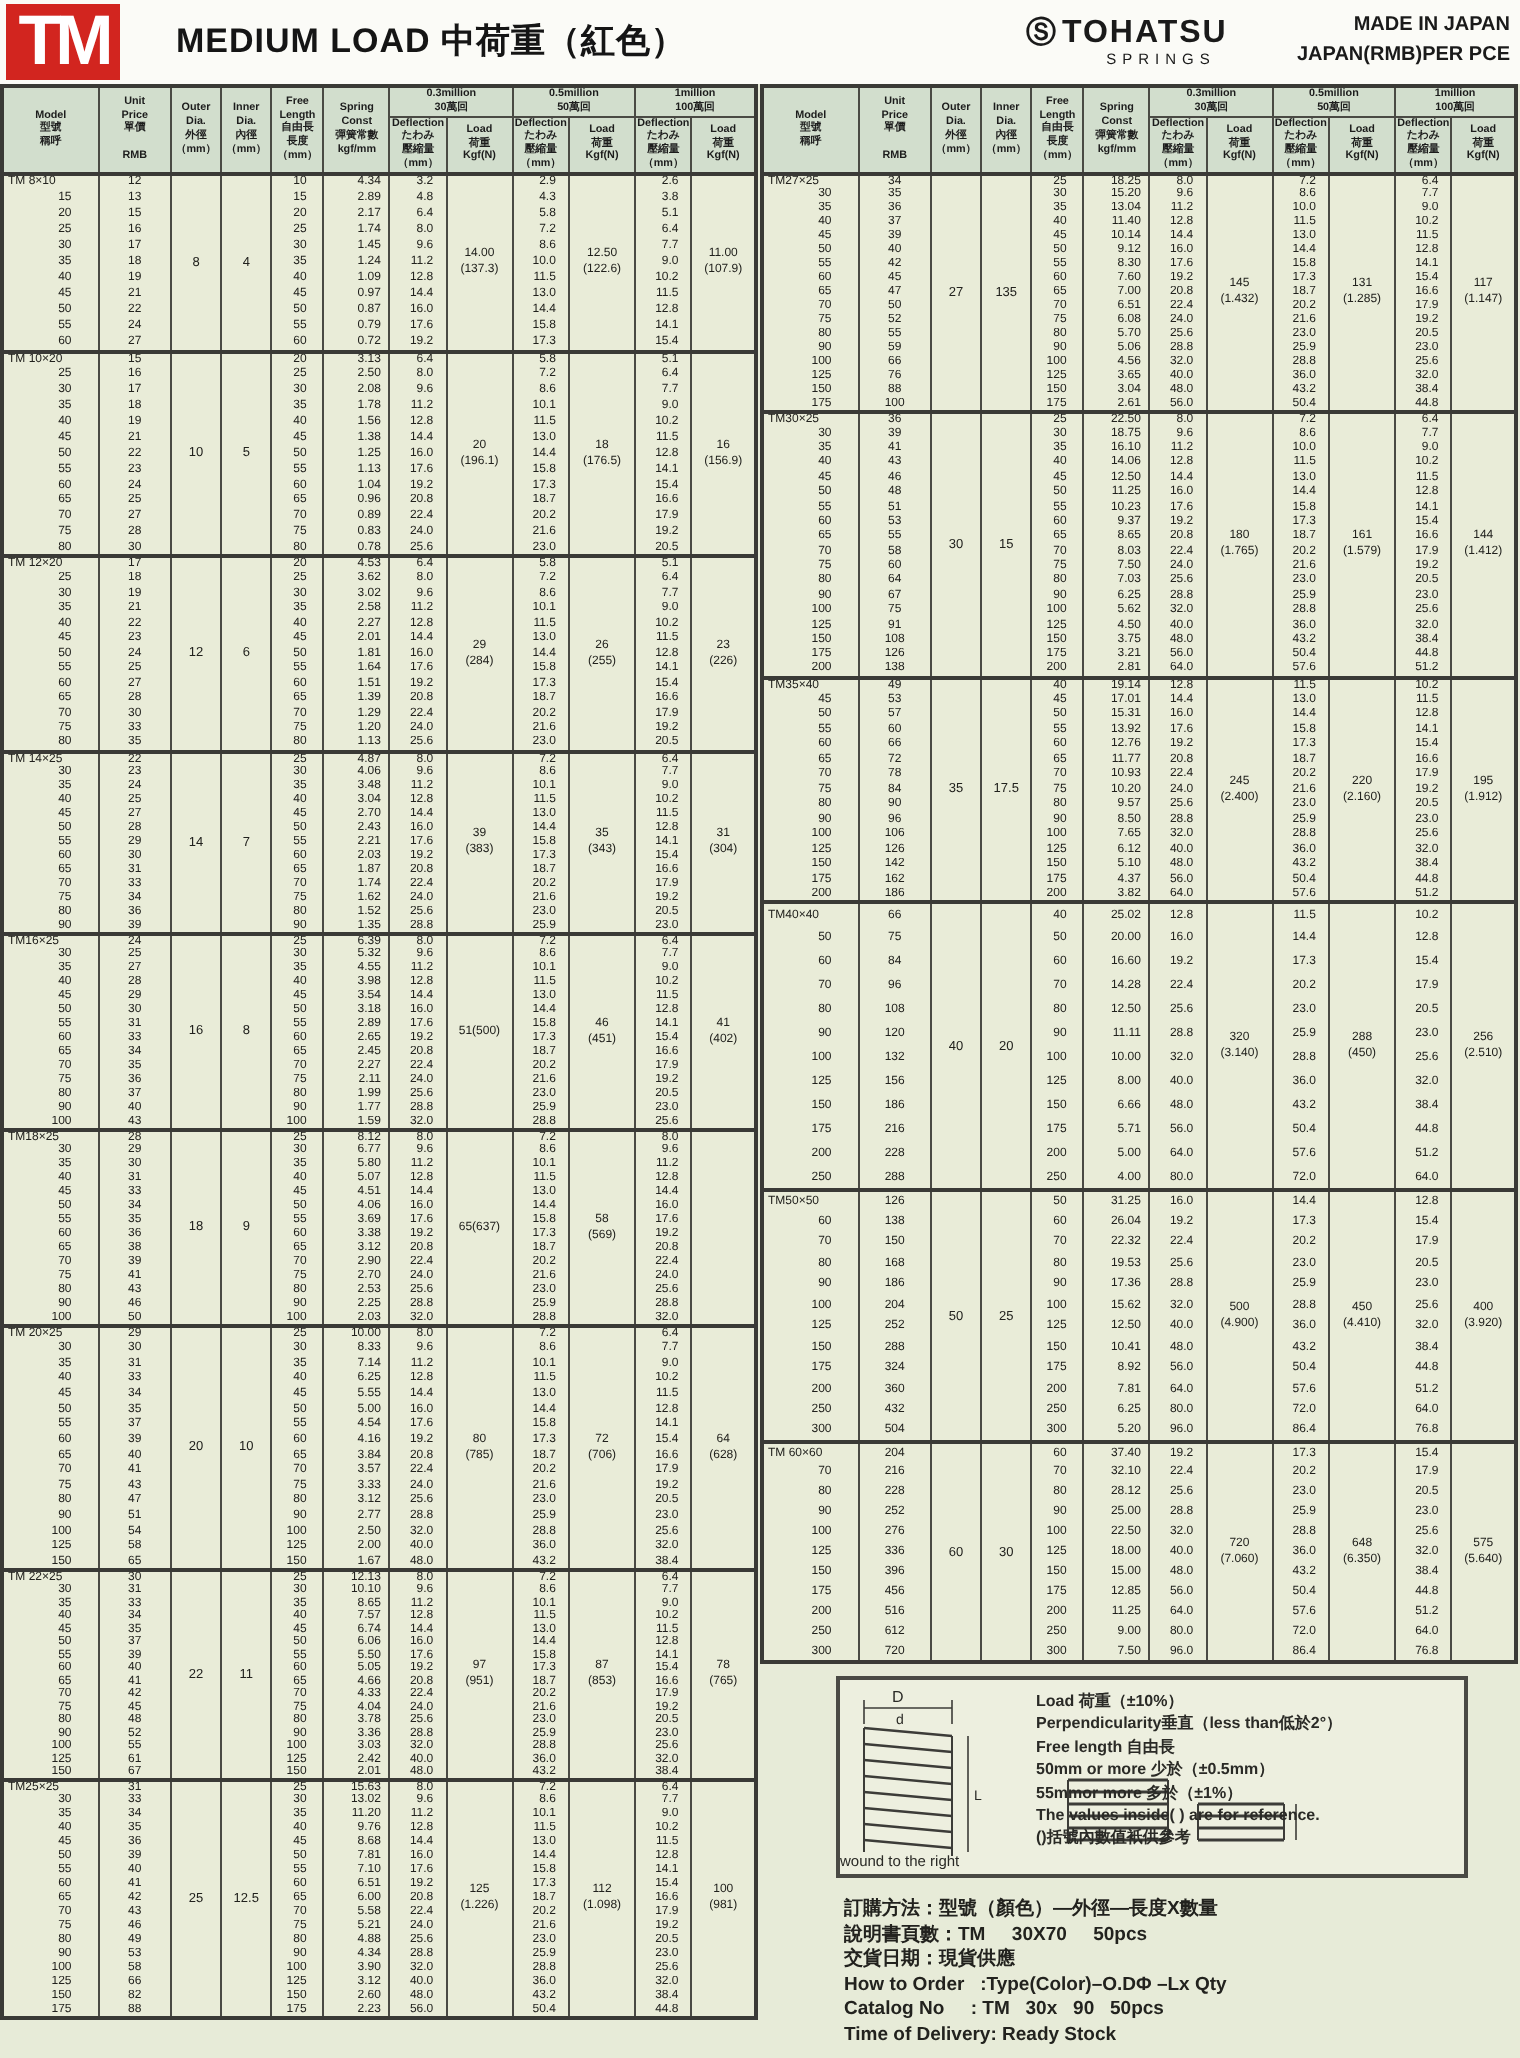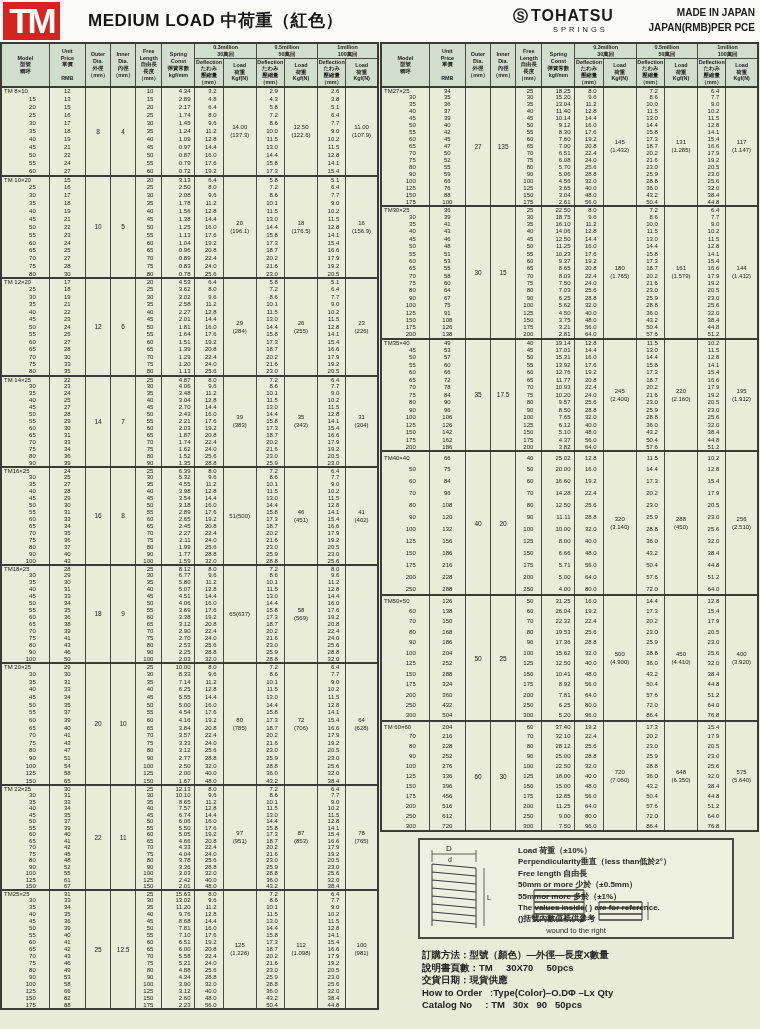--- a/index.html
+++ b/index.html
@@ -30,21 +30,21 @@
   .c-price{text-align:center;}
   .c-od{text-align:center;font-size:6.5px;}
   .c-len{text-align:right;padding-right:8px;}
   .c-k{text-align:right;padding-right:4px;}
   .c-d{text-align:right;padding-right:6px;}
   .c-load{text-align:center;line-height:1.35;}
   .notes-box{position:relative;margin:6px 26px 0 38px;height:97px;border:2px solid #4a4a44;
     background:#edefdf;}
   .notes-text{position:absolute;left:98px;top:5px;font-size:8px;line-height:11.4px;color:#2a2a26;font-weight:600;}
   .notes-svg{position:absolute;left:4px;top:2px;}
-  .wound-caption{position:absolute;left:0;right:0;bottom:2px;text-align:center;font-size:7.5px;color:#2a2a26;}
+  .wound-caption{position:absolute;left:0;right:0;bottom:2px;text-align:left;font-size:7.5px;color:#2a2a26;}
   .footer{margin:10px 0 0 42px;font-size:9.5px;font-weight:600;color:#22221e;line-height:12.5px;white-space:pre;}
 </style>
 </head>
 <body>
 
 <div class="page">
   <div class="topbar">
     <div class="logo-box">
       <span>TM</span>
     </div>
@@ -2192,16 +2192,16 @@
             <div>Load 荷重（±10%）</div>
             <div>Perpendicularity垂直（less than低於2°）</div>
             <div>Free length 自由長</div>
             <div>50mm or more 少於（±0.5mm）</div>
             <div>55mmor more 多於（±1%）</div>
             <div>The values inside( ) are for reference.</div>
             <div>()括號內數值衹供參考</div>
           </div>
           <div class="wound-caption">wound to the right</div>
         </div>
-        <div class="footer"><div>訂購方法：型號（顏色）—外徑—長度X數量</div><div>說明書頁數：TM     30X70     50pcs</div><div>交貨日期：現貨供應</div><div>How to Order   :Type(Color)–O.DΦ –Lx Qty</div><div>Catalog No     : TM   30x   90   50pcs</div></div>
+        <div class="footer"><div>訂購方法：型號（顏色）—外徑—長度X數量</div><div>說明書頁數：TM     30X70     50pcs</div><div>交貨日期：現貨供應</div><div>How to Order   :Type(Color)–O.DΦ –Lx Qty</div><div>Catalog No     : TM   30x   90   50pcs</div><div>Time of Delivery: Ready Stock</div></div>
       </div>
   </div>
 </div>
 
 </body></html>

